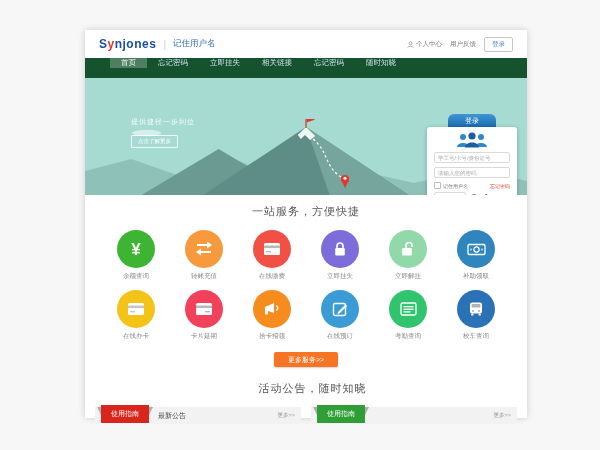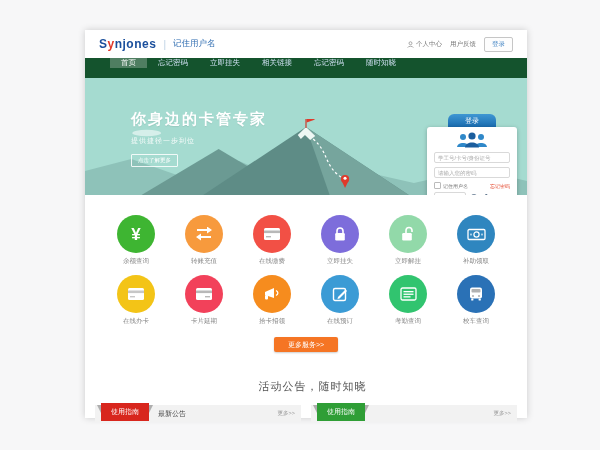--- a/index.html
+++ b/index.html
@@ -49,21 +49,21 @@
   .sec-title{text-align:center;font-size:11px;color:#555;letter-spacing:1px;}
   .grid{width:408px;margin:11px auto 0;display:grid;grid-template-columns:repeat(6,1fr);
     row-gap:9px;justify-items:center;}
   .svc{display:flex;flex-direction:column;align-items:center;cursor:pointer;}
   .circle{width:38px;height:38px;border-radius:50%;display:flex;align-items:center;justify-content:center;color:#fff;}
   .yen{font-size:17px;font-weight:bold;line-height:1;}
   .svc-label{font-size:6.5px;color:#888;margin-top:4px;}
   .more-btn{width:64px;height:15px;margin:11px auto 0;background:#f57524;border-radius:2px;
     color:#fff;font-size:7px;text-align:center;line-height:15px;cursor:pointer;box-shadow:0 1px 2px rgba(0,0,0,.2);}
   
-  .annc-title{margin-top:27px;padding-left:13px;}
+  .annc-title{margin-top:14px;padding-left:13px;}
   .panels{display:flex;gap:10px;padding:0 10px;margin-top:11px;}
   .panel{flex:1;background:#f2f2f2;height:17px;display:flex;align-items:center;position:relative;}
   .ribbon{position:relative;height:18px;line-height:18px;margin-top:-4px;margin-left:6px;padding:0 10px;
     color:#fff;font-size:7px;cursor:pointer;z-index:1;}
   .ribbon::before,.ribbon::after{content:"";position:absolute;top:2px;width:0;height:0;border-top:8px solid rgba(0,0,0,.28);}
   .ribbon::before{left:-4px;border-left:4px solid transparent;}
   .ribbon::after{right:-4px;border-right:4px solid transparent;}
   .panel-title{font-size:7px;color:#444;margin-left:9px;}
   .more-link{margin-left:auto;margin-right:6px;font-size:5.5px;color:#999;cursor:pointer;}
   svg{display:block;}
@@ -96,21 +96,20 @@
     <div class="nav-item active">首页</div>
     <div class="nav-item">忘记密码</div>
     <div class="nav-item">立即挂失</div>
     <div class="nav-item">相关链接</div>
     <div class="nav-item">忘记密码</div>
     <div class="nav-item">随时知晓</div>
   </div>
 
   <div class="hero">
     <div class="hero-text">
-      <div class="hero-title">你身边的卡管专家</div>
       <div class="hero-sub">提供捷径一步到位</div>
       <span class="hero-cta">点击了解更多</span>
     </div>
     <svg class="mountains" viewBox="0 0 430 76" preserveAspectRatio="none">
       <polygon points="0,76 0,52 45,40 95,58 150,42 200,64 260,50 320,64 380,50 430,62 430,76" fill="#8ec2b9"></polygon>
       <polygon points="55,76 130,30 205,76" fill="#6b9a93"></polygon>
       <polygon points="115,76 215,8 315,76" fill="#5e8c86"></polygon>
       <polygon points="215,8 315,76 238,76" fill="#76a59d"></polygon>
       <polygon points="207,16 215,8 224,17 219,21 214,16 210,20" fill="#eef7f4"></polygon>
       <rect x="214.4" y="-2" width="1.2" height="11" fill="#c94032"></rect>
@@ -145,20 +144,21 @@
           <input type="text" style="">
           <span class="cap-img">Cy4p</span>
           <span class="cap-change">换一张</span>
         </div>
 
       </div>
     </div>
   </div>
 
   <div class="services">
+    <div class="sec-title">一站服务，方便快捷</div>
     <div class="grid">
 
       <div class="svc">
         <div class="circle" style="background-color: rgb(62, 181, 50);">
             <span class="yen">¥</span>
           </div>
         <div class="svc-label">余额查询</div>
       </div>
 
       <div class="svc">

